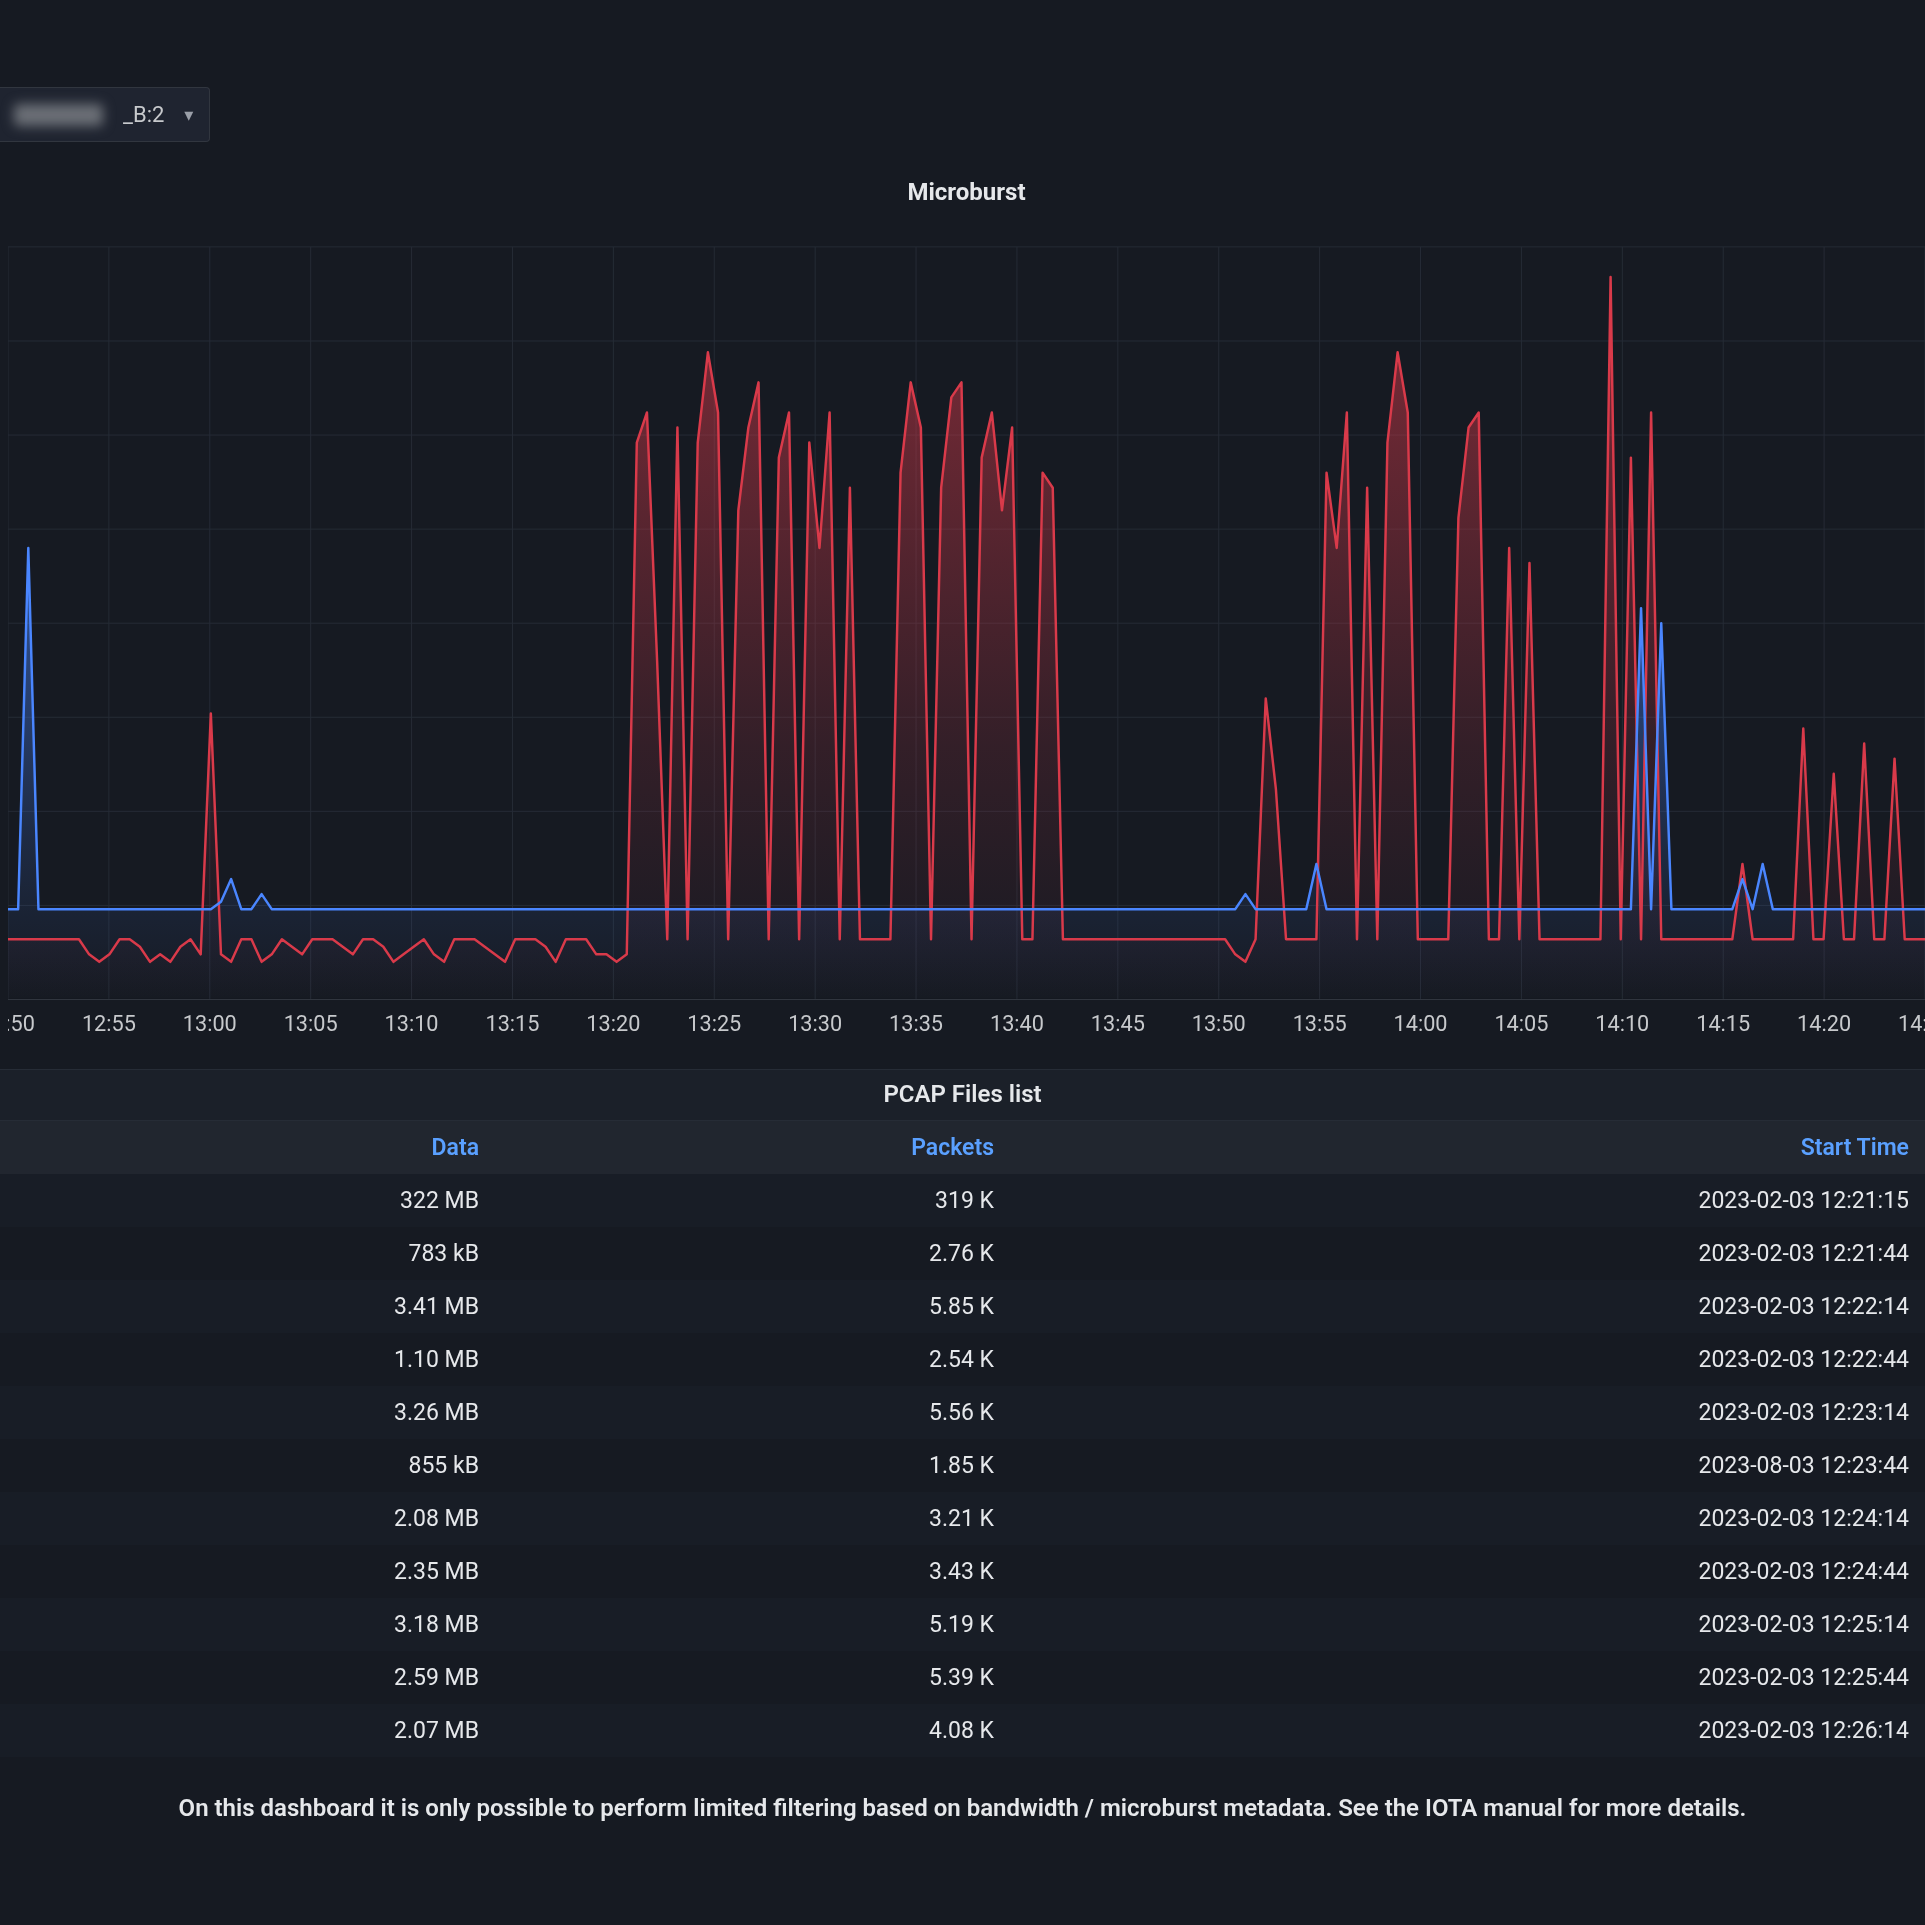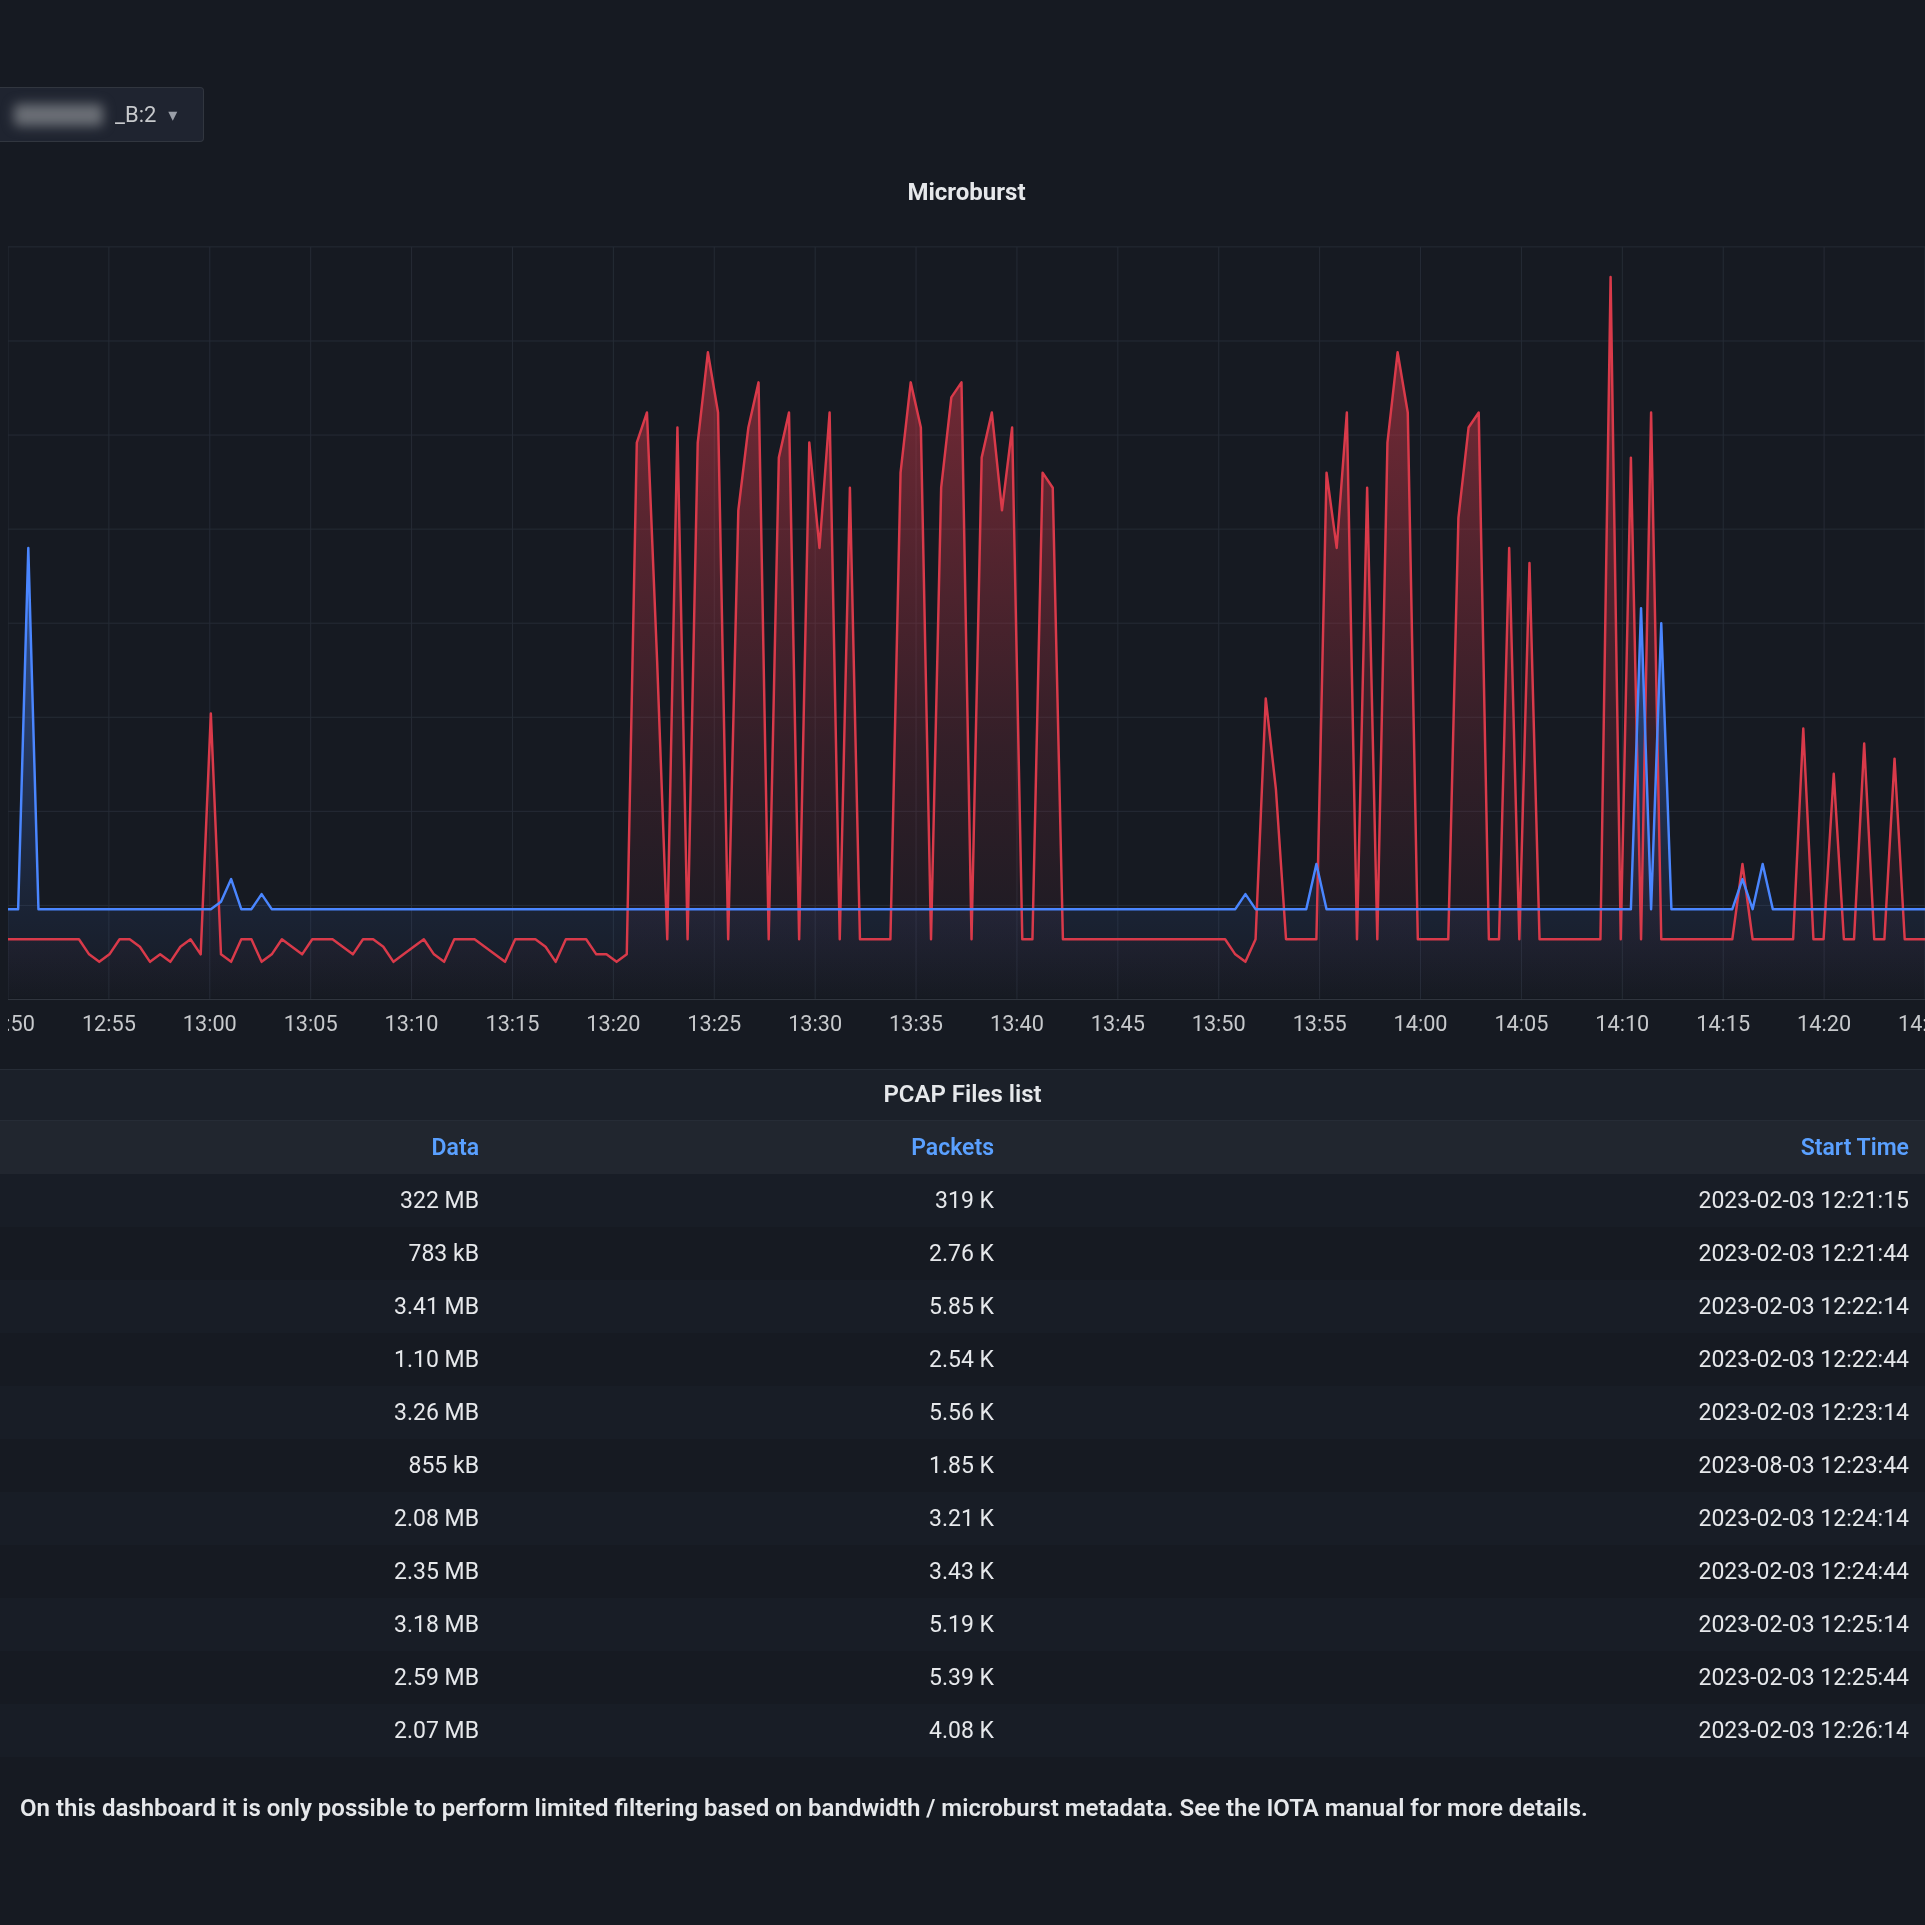--- a/index.html
+++ b/index.html
@@ -12,26 +12,26 @@
     font-size: 22px;
     overflow: hidden;
   }
   body { padding-top: 87px; }
 
   
   .var-pill {
     position: absolute;
     top: 87px; left: 0;
     height: 55px;
-    padding: 0 26px 0 14px;
+    padding: 0 16px 0 14px;
     background: #1f2430;
     border: 1px solid #31363f;
     border-left: none;
     border-radius: 0 4px 4px 0;
-    display: flex; align-items: center; gap: 12px;
+    display: flex; align-items: center; gap: 20px;
     font-size: 22px;
     color: #c7c9cc;
   }
   .var-pill .blur {
     width: 89px; height: 22px;
     background: #6b6f76;
     filter: blur(6px);
     border-radius: 4px;
   }
   .var-pill .chev { font-size: 18px; color: #9a9fa8; }
@@ -84,21 +84,21 @@
   }
   .tbl-head div { padding: 0 16px; text-align: right; }
   .row { font-size: 23px; color: #e6e8eb; }
   .row:nth-child(odd) { background: #181d26; }
   .row:nth-child(even) { background: #161a22; }
   .row div { padding: 0 16px; text-align: right; }
 
   .footnote {
     position: absolute;
     top: 1772px; left: 0; right: 0;
-    text-align: left;
+    text-align: center;
     font-size: 24px; font-weight: 600;
     color: #e6e8eb;
     padding: 22px 20px;
   }
 </style>
 </head>
 <body>
 
 <div class="var-pill">
   <span class="blur"></span>

